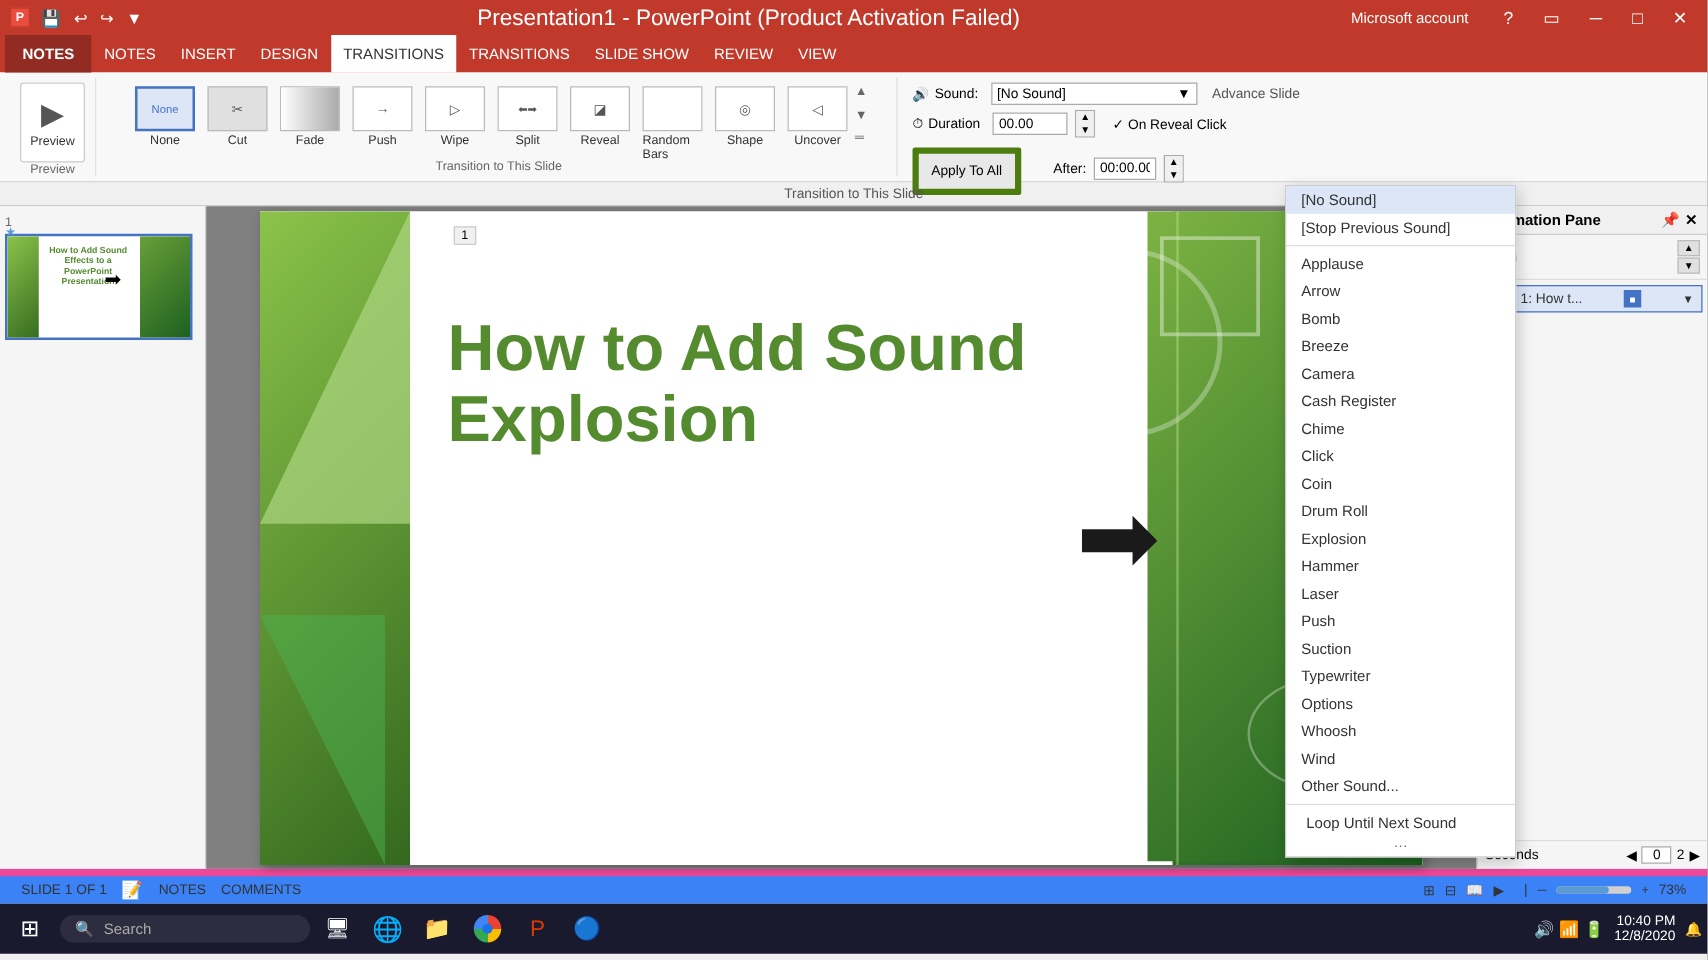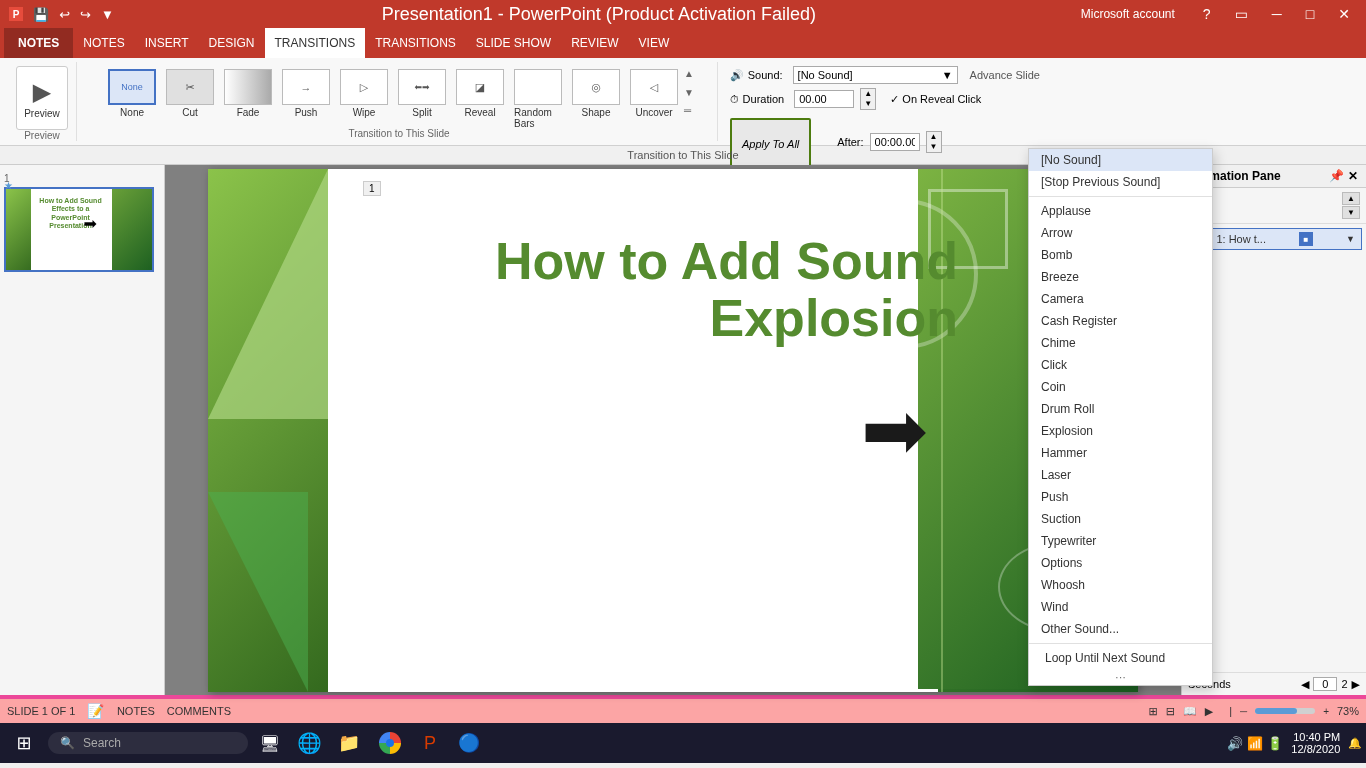--- a/index.html
+++ b/index.html
@@ -252,23 +252,23 @@
       right: 0;
       top: 0;
       width: 200px;
       height: 100%;
       background: linear-gradient(135deg, #689f38 0%, #1b5e20 100%);
     }
 
     .slide-text-container {
       position: absolute;
       left: 150px;
-      top: 64px;
+      top: 82px;
       width: 600px;
-      text-align: right;
+      text-align: left;
     }
 
     .slide-title {
       font-family: 'Segoe UI', Arial, sans-serif;
       font-size: 52px;
       font-weight: bold;
       color: #558b2f;
       line-height: 1.1;
     }
 
@@ -297,27 +297,27 @@
       padding: 4px 8px;
       display: flex;
       align-items: center;
       justify-content: space-between;
       font-size: 12px;
       font-weight: bold;
     }
 
     
     #status-bar {
-      background: #fca5a5;
-      border-top: 4px solid #ec4899;
+      background: #3b82f6;
+      border-top: 6px solid #ec4899;
       height: 28px;
       display: flex;
       align-items: center;
       justify-content: space-between;
-      padding: 0 7px;
+      padding: 0 17px;
       font-size: 11px;
       color: #333;
     }
     .status-left { display: flex; align-items: center; gap: 12px; }
     .status-right { display: flex; align-items: center; gap: 8px; }
 
     
     #taskbar {
       background: #1a1a2e;
       height: 40px;
@@ -396,27 +396,26 @@
       padding: 1px 3px;
       cursor: pointer;
       background: #f0f0f0;
       border: none;
       line-height: 1;
     }
 
     
     .apply-btn {
       background: #e8e8e8;
-      border: 2px solid #4d7c0f;
-      padding: 18px 10px;
+      border: 5px solid #4d7c0f;
+      padding: 8px 10px;
       font-size: 11px;
       cursor: pointer;
       border-radius: 2px;
       margin-top: 4px;
-      font-style: italic;
     }
 
     
     .anim-select {
       font-size: 11px;
       color: #333;
       padding: 3px 6px;
       cursor: pointer;
       display: flex;
       align-items: center;

